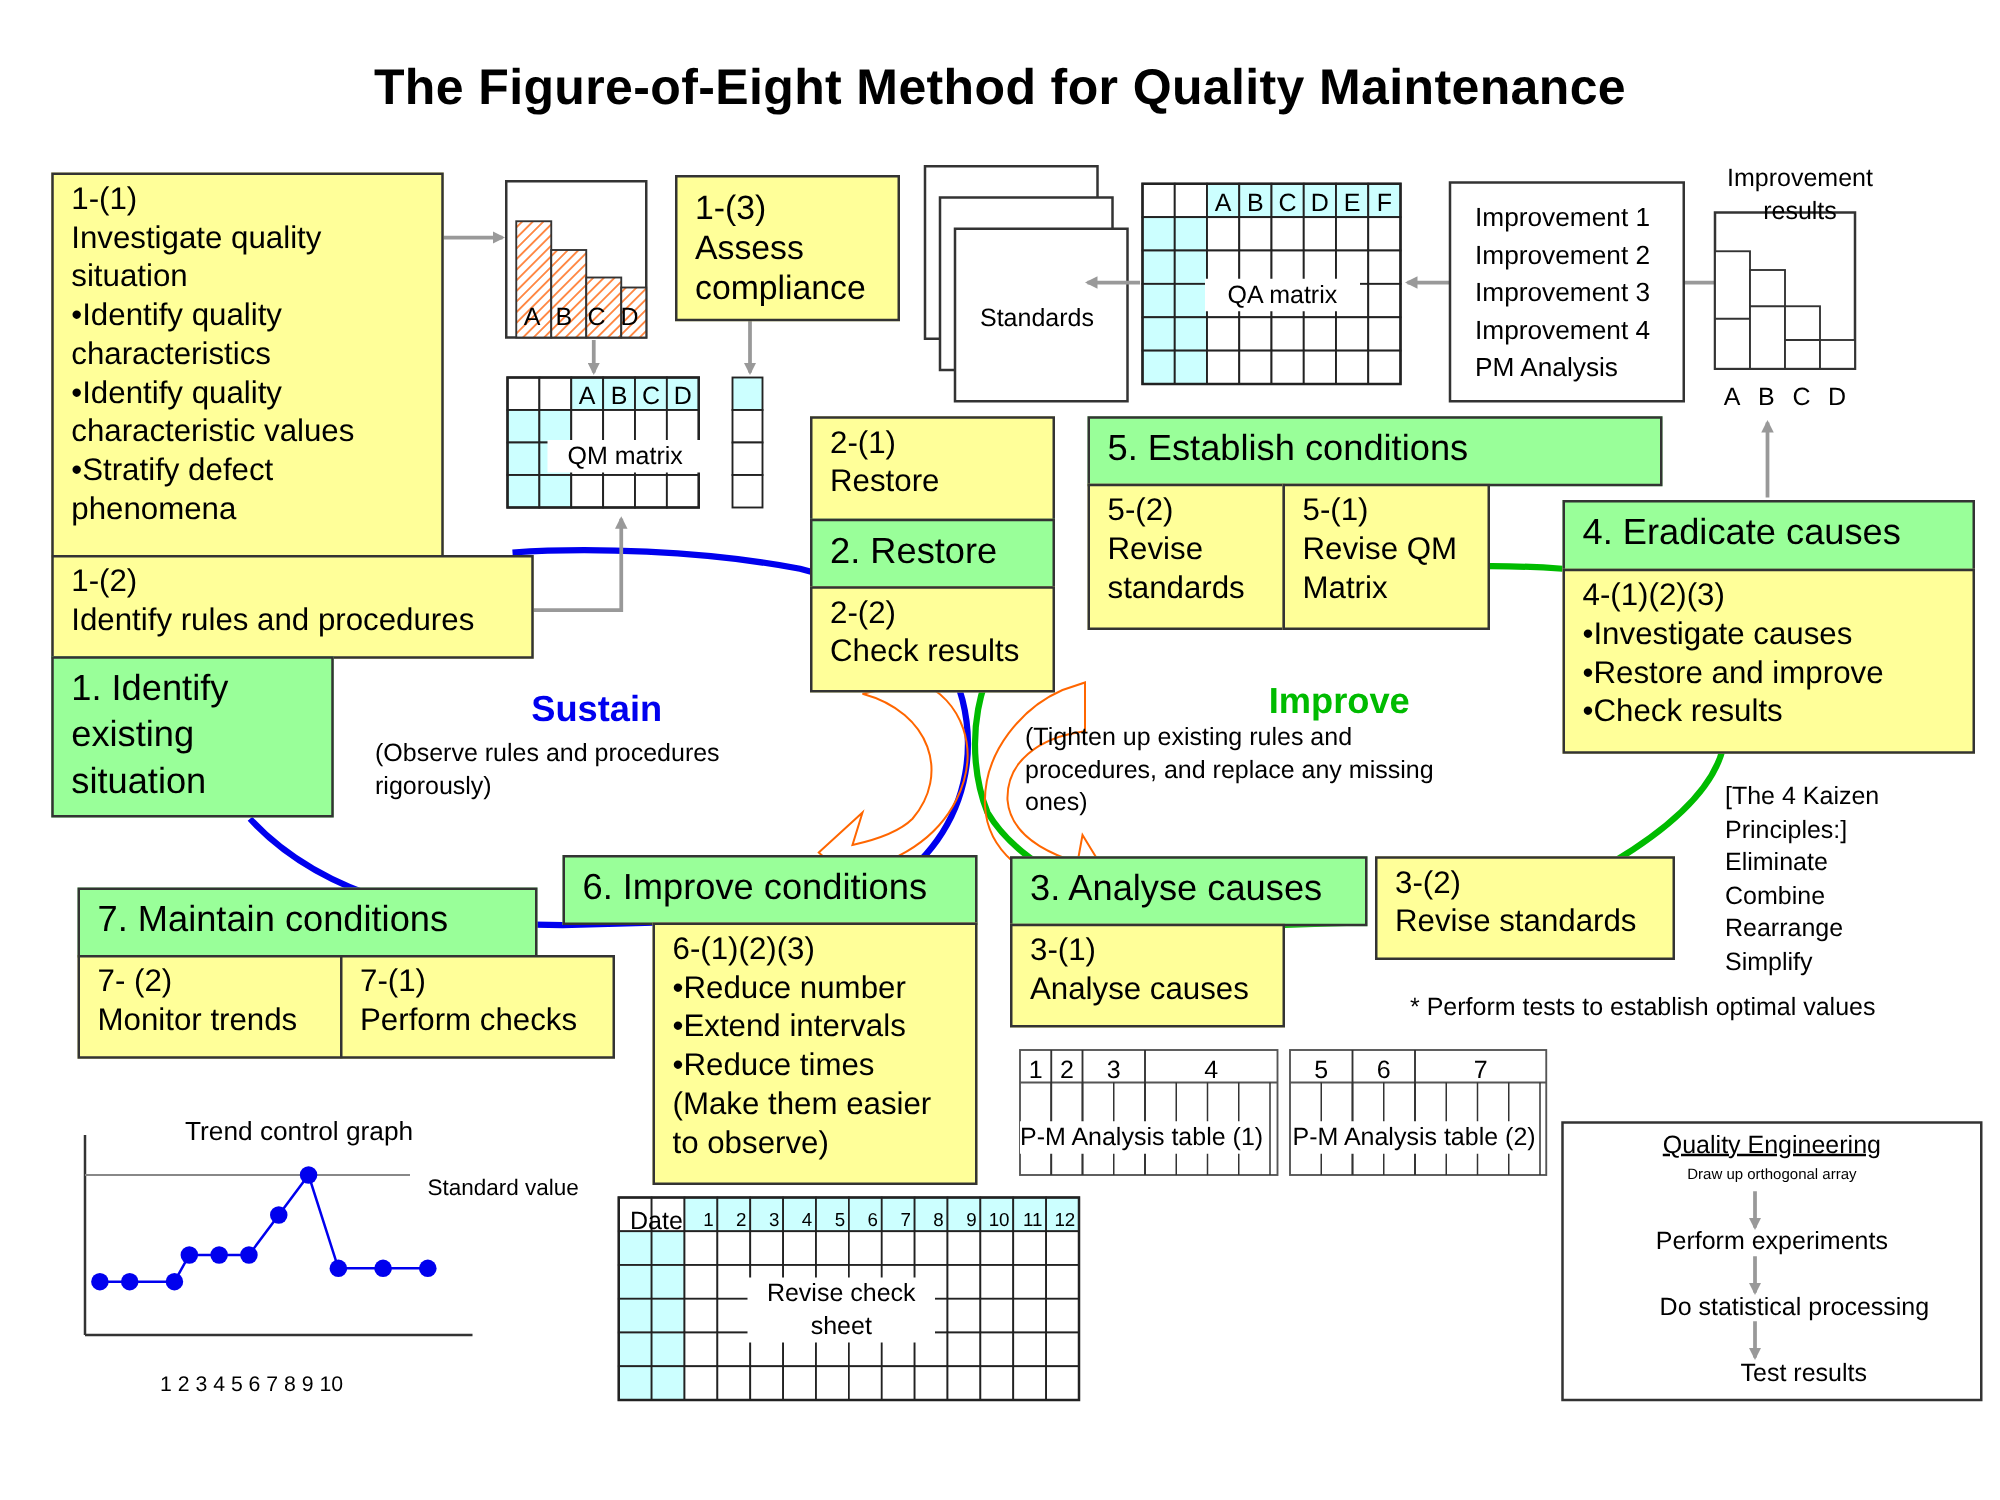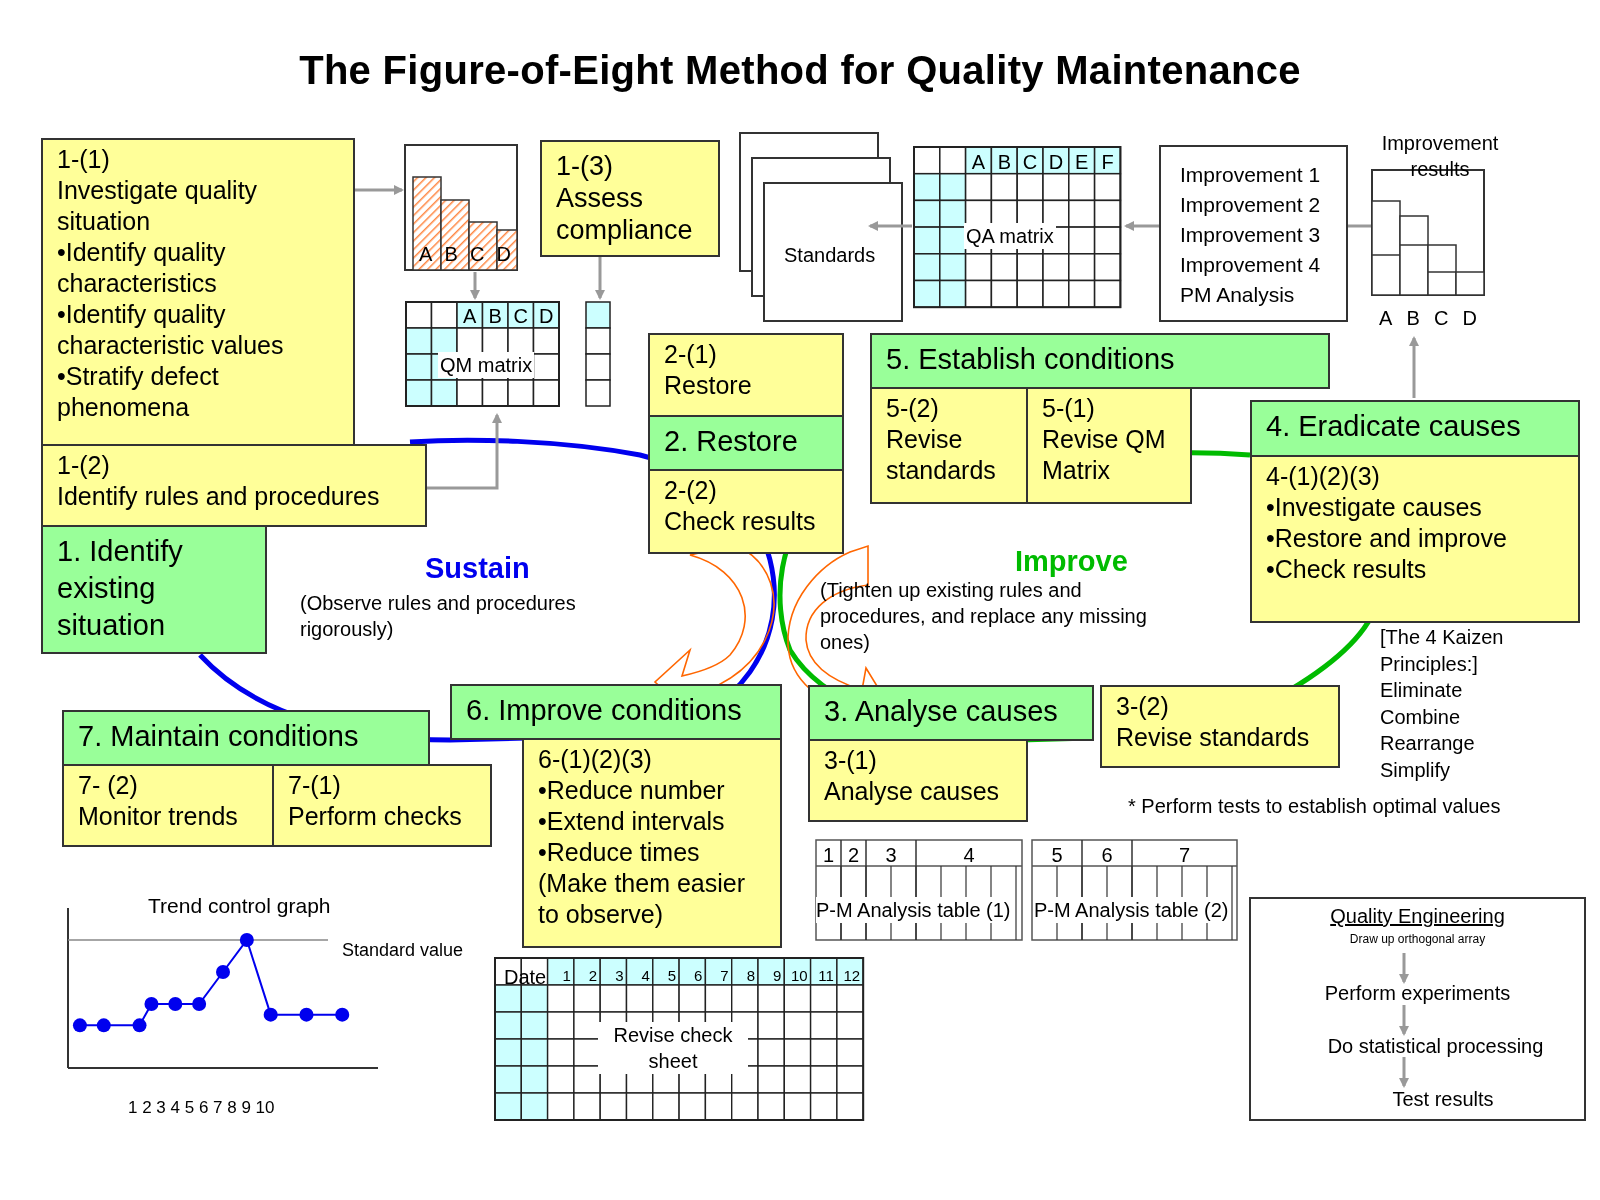--- a/index.html
+++ b/index.html
@@ -352,22 +352,22 @@
 </div>
 
 <div class="abs yel box-text" style="left:540px;top:140px;width:180px;height:117px;font-size:27px;line-height:32px;padding:8px 14px;">
   <span class="line">1-(3)</span>
   <div id="s1_3-lines">
       <span class="line">Assess</span>
       <span class="line">compliance</span>
     </div>
 </div>
 
-<div class="abs lbl" style="left:438px;top:352px;background:#fff;padding:0 2px;">QM matrix</div>
-<div class="abs lbl" style="left:964px;top:223px;background:#fff;padding:0 2px;">QA matrix</div>
+<div class="abs lbl" style="left:438px;top:352px;background:#fff;padding:0 16px;">QM matrix</div>
+<div class="abs lbl" style="left:964px;top:223px;background:#fff;padding:0 18px;">QA matrix</div>
 <div class="abs lbl" style="left:784px;top:242px;">Standards</div>
 
 <div class="abs lbl" style="left:1180px;top:160px;line-height:30px;font-size:21px;" id="improvements-lines">
     <span class="line">Improvement 1</span>
     <span class="line">Improvement 2</span>
     <span class="line">Improvement 3</span>
     <span class="line">Improvement 4</span>
     <span class="line">PM Analysis</span>
   </div>
 <div class="abs lbl" style="left:1370px;top:130px;width:140px;text-align:center;line-height:26px;" id="results-title">
@@ -408,21 +408,21 @@
 </div>
 <div class="abs yel box-text" style="left:1026px;top:387px;width:166px;height:117px;">
   <span class="line">5-(1)</span>
   <div id="s5_1-lines">
       <span class="line">Revise QM</span>
       <span class="line">Matrix</span>
     </div>
 </div>
 
 <div class="abs grn hdr" style="left:1250px;top:400px;width:330px;height:57px;">4. Eradicate causes</div>
-<div class="abs yel box-text" style="left:1250px;top:455px;width:330px;height:168px;">
+<div class="abs yel box-text" style="left:1250px;top:455px;width:330px;height:148px;">
   <span class="line">4-(1)(2)(3)</span>
   <div id="s4_sub-lines">
       <span class="line">•Investigate causes</span>
       <span class="line">•Restore and improve</span>
       <span class="line">•Check results</span>
     </div>
 </div>
 
 <div class="abs" style="left:425px;top:552px;font-size:29px;font-weight:bold;color:#0000ee;">Sustain</div>
 <div class="abs lbl" style="left:300px;top:590px;" id="sustain-desc">

